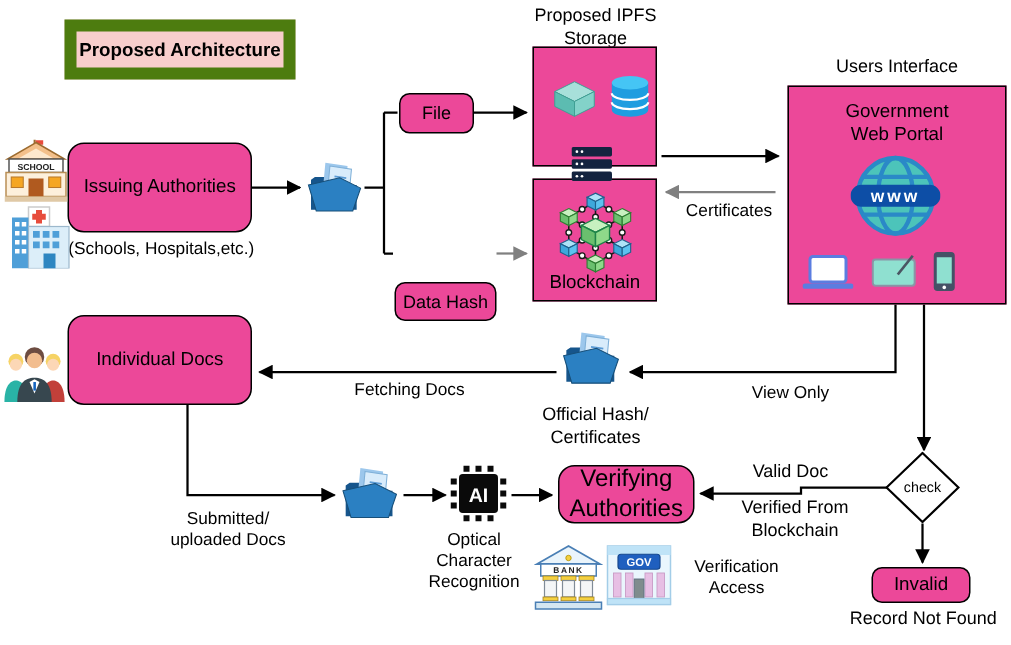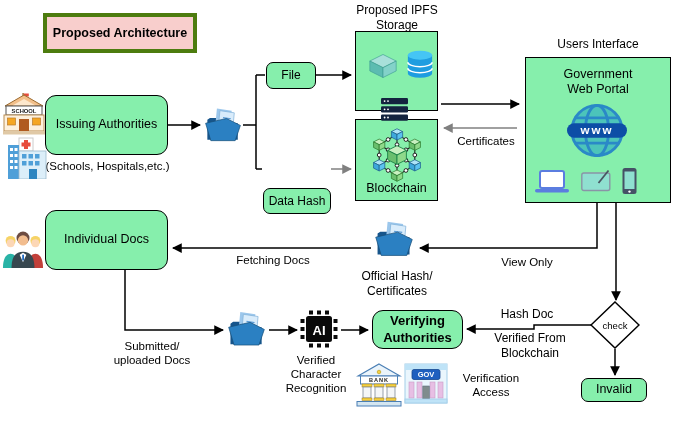--- a/index.html
+++ b/index.html
@@ -6,29 +6,29 @@
   .stage {
     position:relative; width:674px; height:430px; background:#ffffff;
     font-family:"Liberation Sans", sans-serif; color:#000; overflow:hidden;
   }
   svg.icon { position:absolute; display:block; }
   .label {
     position:absolute; text-align:center; white-space:pre-line;
     font-size:11.5px; line-height:1.22; color:#000;
   }
   .node {
-    position:absolute; background:#86efac; border:1.5px solid #000;
+    position:absolute; background:#ec4899; border:1.5px solid #000;
     display:flex; align-items:center; justify-content:center;
     text-align:center; font-size:12.5px; line-height:1.25;
     white-space:pre-line; box-sizing:border-box;
   }
   .rounded   { border-radius:11px; }
   .rounded-sm{ border-radius:7px; }
   .title-box {
-    position:absolute; background:#f8cecc; border:4px solid #4d7c0f;
+    position:absolute; background:#f8cecc; border:8px solid #4d7c0f;
     display:flex; align-items:center; justify-content:center;
     font-weight:bold; font-size:12.5px; box-sizing:border-box;
   }
   .lines { position:absolute; left:0; top:0; pointer-events:none; }
   .diamond-wrap { position:absolute; }
   .diamond-wrap span {
     position:absolute; left:0; top:0; width:100%; height:100%;
     display:flex; align-items:center; justify-content:center; font-size:9.5px;
   }
 </style>
@@ -85,41 +85,42 @@
   <div class="label" style="left:450px;top:134px;width:72px;">Certificates</div>
 
   <div class="node rounded" style="left:45px;top:210px;width:123px;height:60px;">Individual Docs</div>
 
   <div class="label" style="left:228px;top:253px;width:90px;">Fetching Docs</div>
   <div class="label" style="left:352px;top:269px;width:90px;font-size:12px;">Official Hash/
 Certificates</div>
   <div class="label" style="left:492px;top:255px;width:70px;">View Only</div>
   <div class="label" style="left:97px;top:339px;width:110px;">Submitted/
 uploaded Docs</div>
-  <div class="label" style="left:276px;top:353px;width:80px;">Verified
+  <div class="label" style="left:276px;top:353px;width:80px;">Optical
 Character
 Recognition</div>
 
-  <div class="node rounded" style="left:372px;top:310px;width:91px;height:39px;font-size:13px;font-weight:bold;">Verifying
+  <div class="node rounded" style="left:372px;top:310px;width:91px;height:39px;font-size:16px;">Verifying
 Authorities</div>
 
-  <div class="label" style="left:492px;top:307px;width:70px;font-size:12px;">Hash Doc</div>
+  <div class="label" style="left:492px;top:307px;width:70px;font-size:12px;">Valid Doc</div>
   <div class="label" style="left:485px;top:331px;width:90px;font-size:12px;">Verified From
 Blockchain</div>
   <div class="label" style="left:450px;top:371px;width:82px;">Verification
 Access</div>
 
   <div class="diamond-wrap" style="left:590px;top:301px;width:50px;height:48px;">
     <svg width="50" height="48" viewBox="0 0 50 48">
       <polygon points="25,1 49,24 25,47 1,24" fill="#fff" stroke="#000" stroke-width="1.5"></polygon>
     </svg>
     <span>check</span>
   </div>
 
   <div class="node rounded-sm" style="left:581px;top:378px;width:66px;height:24px;font-size:12.5px;">Invalid</div>
+  <div class="label" style="left:557px;top:405px;width:117px;font-size:12px;">Record Not Found</div>
 
   <svg class="icon" style="left:3px;top:93px;" width="42" height="44" viewBox="0 0 42 44">
     <rect x="19.4" y="0" width="1.4" height="5" fill="#9c6b2f"></rect>
     <rect x="20.8" y="0.5" width="5" height="3" fill="#e74c3c"></rect>
     <polygon points="21,2 40,13 2,13" fill="#f3c08b" stroke="#9c6b2f" stroke-width="1"></polygon>
     <polygon points="21,6 32.5,12.5 9.5,12.5" fill="#fde8cd"></polygon>
     <rect x="3" y="13" width="36" height="9" fill="#fff" stroke="#555" stroke-width="1"></rect>
     <text x="21" y="20" font-size="5.8" font-weight="bold" fill="#222" text-anchor="middle">SCHOOL</text>
     <rect x="1" y="22" width="40" height="16" fill="#fdf0dc" stroke="#b98e55" stroke-width="1"></rect>
     <rect x="4.5" y="25" width="8" height="7" fill="#f5a623" stroke="#b9792a" stroke-width="0.7"></rect>

